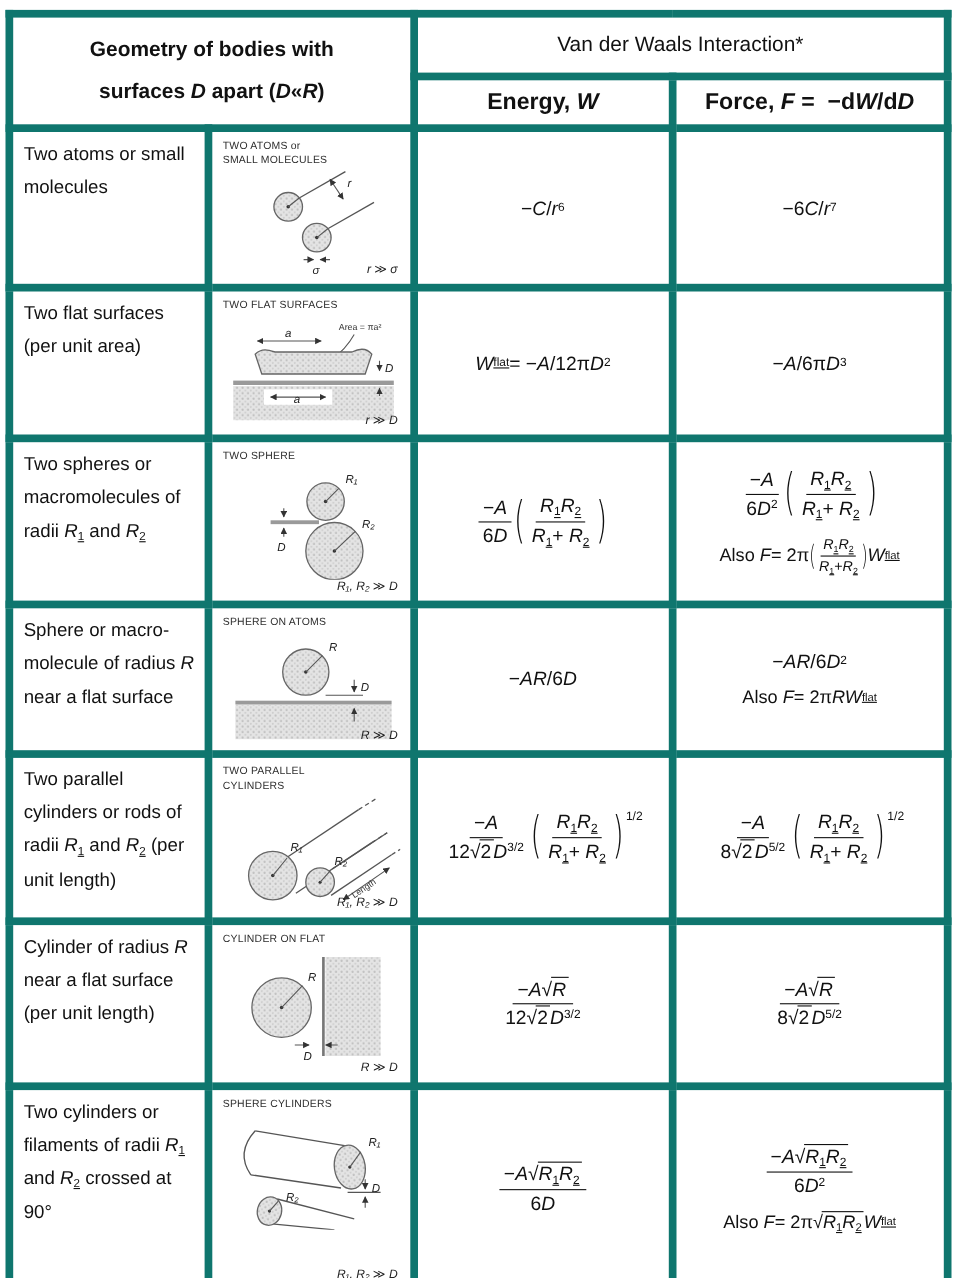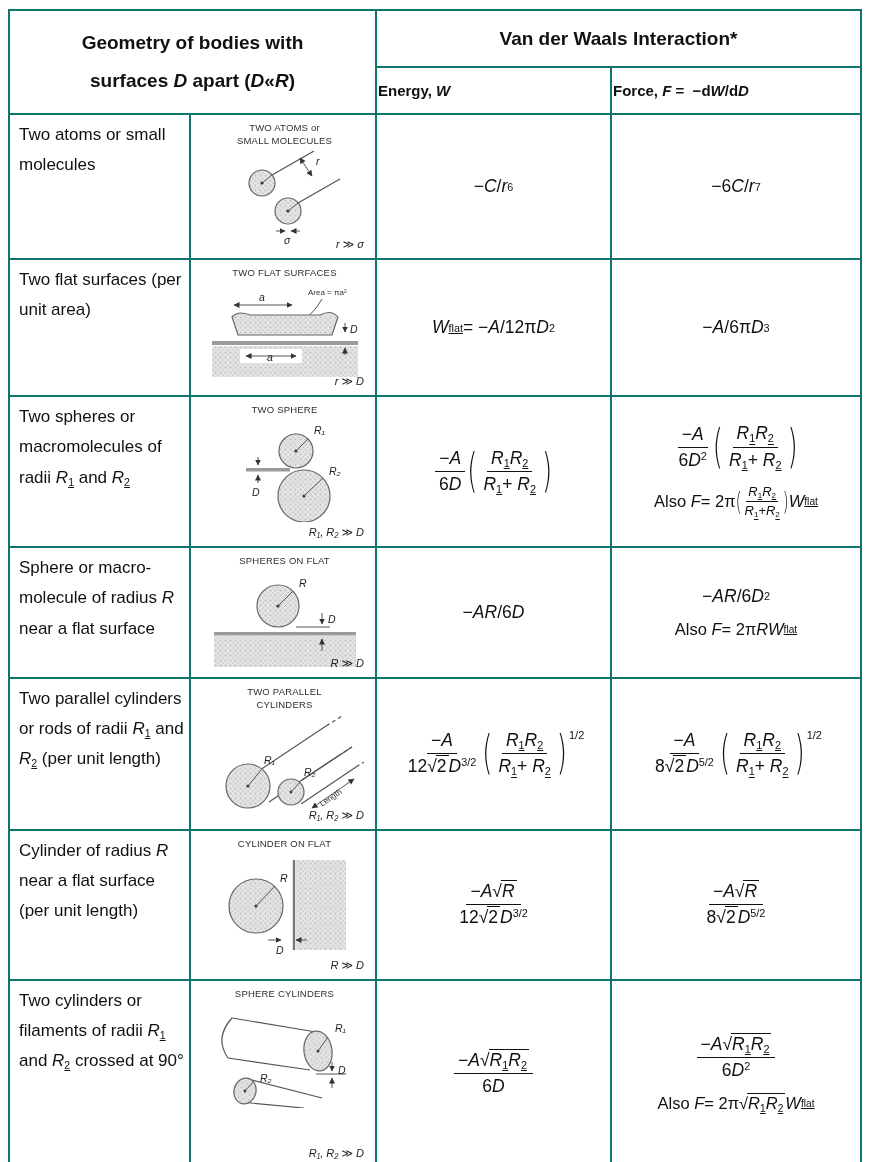--- a/index.html
+++ b/index.html
@@ -1,26 +1,26 @@
 <!DOCTYPE html>
 <html><head>
 <meta charset="utf-8">
 <style>
   html,body{margin:0;padding:0;background:#ffffff;}
   body{width:870px;min-height:1162px;font-family:"Liberation Sans","DejaVu Sans",sans-serif;color:#111;}
   table{border-collapse:collapse;table-layout:fixed;margin:9px auto 0 auto;width:852px;}
-  td{border:2px solid #0f766e;overflow:hidden;}
+  td{border:7px solid #0f766e;overflow:hidden;}
   
   .h-geom{font-weight:700;font-size:19px;text-align:center;line-height:2.0;}
-  .h-vdw{font-weight:700;font-size:19px;text-align:center;}
-  .h-sub{font-weight:700;font-size:15px;}
+  .h-vdw{font-weight:400;font-size:19px;text-align:center;}
+  .h-sub{font-weight:700;font-size:21px;text-align:center;}
   
   .desc{vertical-align:top;padding:5px 4px 4px 9px;font-size:17px;line-height:1.78;}
   .diag{vertical-align:top;position:relative;padding:7px 6px 6px 9px;}
-  .cap{font-size:9.5px;line-height:1.35;color:#2e2e2e;white-space:pre-line;letter-spacing:.2px;text-align:center;}
+  .cap{font-size:9.5px;line-height:1.35;color:#2e2e2e;white-space:pre-line;letter-spacing:.2px;}
   .cond{position:absolute;right:11px;bottom:7px;font-style:italic;font-size:11px;color:#222;margin-top:12px;}
   .dg{display:block;margin:1px auto 0 auto;}
   .fcell{vertical-align:middle;text-align:center;font-size:17.5px;}
   
   .fline{display:flex;align-items:center;justify-content:center;}
   .also{margin-top:13px;font-size:16.5px;}
   .fr{display:inline-flex;flex-direction:column;align-items:center;margin:0 1px;}
   .fr .nu{padding:0 4px 2px 4px;border-bottom:1.6px solid #111;white-space:nowrap;}
   .fr .de{padding:2px 4px 0 4px;white-space:nowrap;}
   .fr.sm{font-size:13px;}
@@ -193,21 +193,21 @@
           <span class="fline also">Also&nbsp;<i>F</i> = 2π<span class="bp sm">(</span><span class="fr sm">
               <span class="nu"><i>R</i><sub>1</sub><i>R</i><sub>2</sub></span>
               <span class="de"><i>R</i><sub>1</sub>+<i>R</i><sub>2</sub></span>
             </span><span class="bp sm">)</span><i>W</i><sub>flat</sub></span>
         </td>
   </tr>
 
   <tr style="height:116px">
     <td class="desc">Sphere or macro-molecule of radius <i>R</i> near a flat surface</td>
     <td class="diag">
-      <div class="cap">SPHERES ON FLAT</div>
+      <div class="cap">SPHERE ON ATOMS</div>
       <svg class="dg" width="160" height="102" viewBox="0 0 160 102">
         <g>
           <circle class="shape" cx="74" cy="37" r="21"></circle>
           <circle class="dot" cx="74" cy="37" r="1.6"></circle>
           <line class="ln thin" x1="74" y1="37" x2="89" y2="22"></line>
           <line class="ln thin" x1="92" y1="58" x2="126" y2="58"></line>
           <rect class="bar" x="10" y="63" width="142" height="3.5"></rect>
           <rect x="10" y="67" width="142" height="31" fill="url(#ht)"></rect>
           <line class="ln thin" x1="118" y1="44" x2="118" y2="55" marker-end="url(#ar)"></line>
           <line class="ln thin" x1="118" y1="82" x2="118" y2="70" marker-end="url(#ar)"></line>

